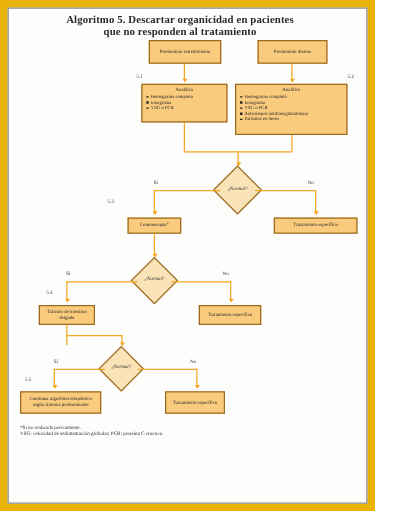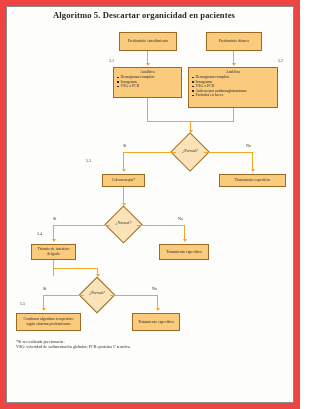--- a/index.html
+++ b/index.html
@@ -5,21 +5,21 @@
   html,body{margin:0;padding:0;}
   body{
     width:300px;height:409px;
     background:#ffffff;
     font-family:"Liberation Serif", serif;
     overflow:hidden;
   }
   #page{
     position:relative;
     width:300px;height:409px;
-    background:#ef4444;
+    background:#eab308;
     box-sizing:border-box;
   }
   .frame{
     position:absolute;
     left:6px;top:6px;
     width:288px;height:397px;
     border:1px solid #8a8a88;
     box-sizing:border-box;
     background:#fdfdfb;
   }
@@ -133,20 +133,21 @@
   }
 </style>
 </head>
 <body>
 
 <div id="page">
   <div class="frame"></div>
 
   <div class="title">
     <span>Algoritmo 5. Descartar organicidad en pacientes</span><br>
+    <span>que no responden al tratamiento</span>
   </div>
 
   <div class="canvas">
 
     <div class="box" style="left:113px;top:26px;width:58px;height:19px;">
       <div class="ttl">Predominio estreñimiento</div>
     </div>
 
     <div class="box" style="left:200px;top:26px;width:56px;height:19px;">
       <div class="ttl">Predominio diarrea</div>

